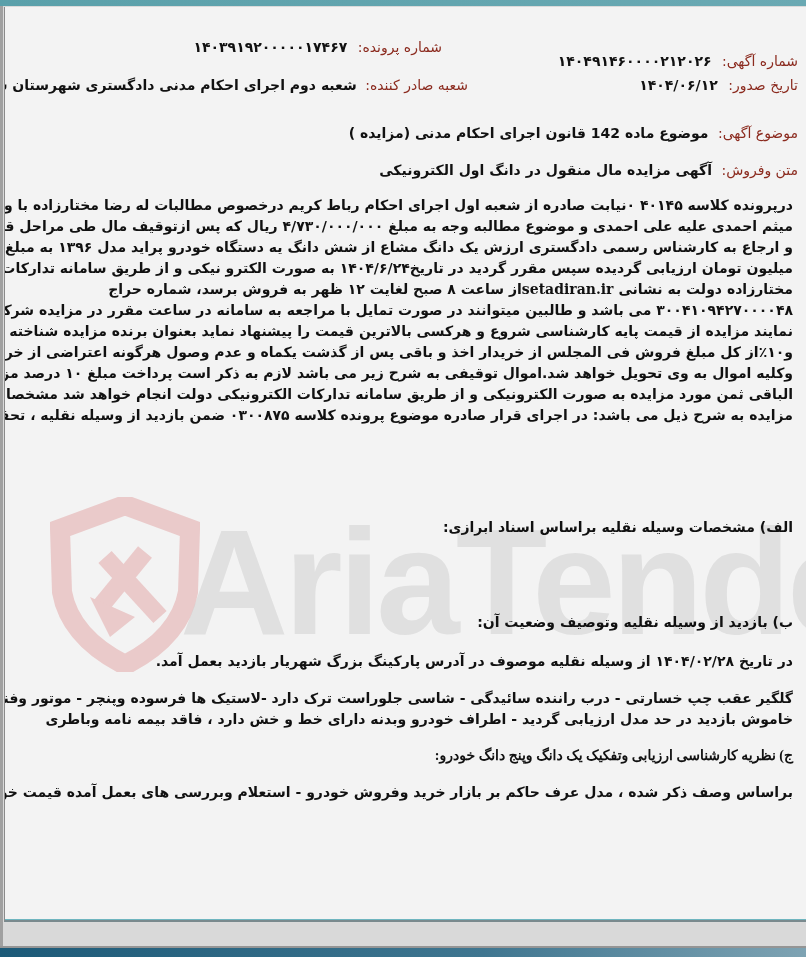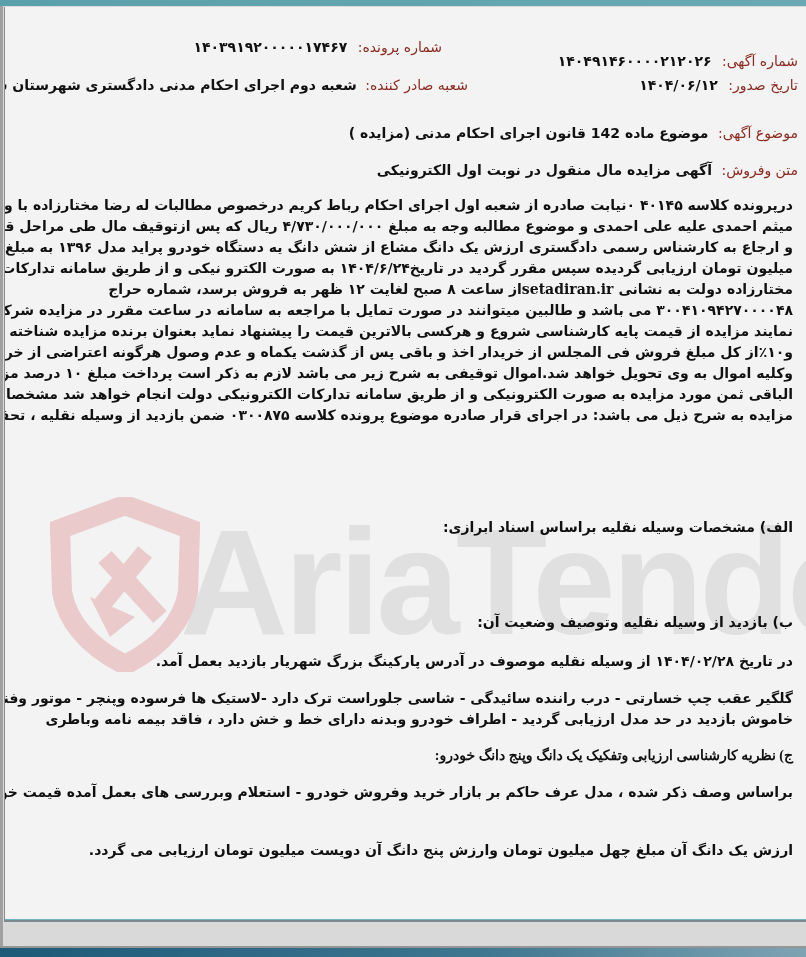--- a/index.html
+++ b/index.html
@@ -95,21 +95,21 @@
       <span class="value" style="margin-right:4px;">شعبه دوم اجرای احکام مدنی دادگستری شهرستان شهریار</span>
     </div>
 
     <div class="row" style="right:9px; top:118px;">
       <span class="label">موضوع آگهی:</span>
       <span class="value" style="margin-right:5px;">موضوع ماده 142 قانون اجرای احکام مدنی (مزایده )</span>
     </div>
 
     <div class="row" style="right:9px; top:155px;">
       <span class="label">متن وفروش:</span>
-      <span class="value" style="margin-right:5px;">آگهی مزایده مال منقول در نوبت اول الکترونیکی</span>
+      <span class="value" style="margin-right:5px;">آگهی مزایده مال منقول در دانگ اول الکترونیکی</span>
     </div>
 
     <div class="para" style="top:188px;">
       <span class="line">درپرونده کلاسه ۴۰۱۴۵ ۰نیابت صادره از  شعبه اول اجرای احکام رباط کریم  درخصوص مطالبات  له رضا مختارزاده با وکالت</span>
       <span class="line">میثم احمدی  علیه  علی احمدی   و  موضوع مطالبه وجه به مبلغ ۴/۷۳۰/۰۰۰/۰۰۰ ریال  که پس ازتوقیف مال طی مراحل قانونی</span>
       <span class="line">و ارجاع به کارشناس رسمی دادگستری ارزش  یک دانگ مشاع از شش دانگ یه دستگاه خودرو پراید مدل ۱۳۹۶ به مبلغ ۴۰</span>
       <span class="line">میلیون تومان  ارزیابی گردیده  سپس مقرر گردید در تاریخ۱۴۰۴/۶/۲۴ به صورت الکترو نیکی و از طریق سامانه تدارکات</span>
       <span class="line">
         <span>مختارزاده  دولت به نشانی</span>
         <span class="latin">setadiran.ir</span><span>از  ساعت ۸ صبح لغایت ۱۲ ظهر به فروش برسد،  شماره حراج</span>
@@ -136,21 +136,18 @@
       <span class="line">گلگیر عقب چپ خسارتی - درب راننده سائیدگی - شاسی جلوراست ترک دارد -لاستیک ها فرسوده وپنچر - موتور وفنی</span>
       <span class="line">خاموش بازدید در حد مدل ارزیابی گردید - اطراف خودرو وبدنه دارای خط و خش دارد ، فاقد بیمه نامه وباطری</span>
     </div>
 
     <div class="para" style="top:738px;font-family:Liberation Serif, serif;">
       <span class="line">ج) نظریه کارشناسی ارزیابی وتفکیک یک دانگ وپنج دانگ خودرو:</span>
     </div>
     <div class="para" style="top:775px;">
       <span class="line">براساس وصف ذکر شده ، مدل عرف حاکم بر بازار خرید وفروش خودرو - استعلام وبررسی های بعمل آمده قیمت خودروی مذکور</span>
     </div>
-    <div class="para" style="top:833px;">
-      <span class="line">ارزش یک دانگ آن مبلغ چهل میلیون تومان وارزش پنج دانگ آن دویست میلیون تومان ارزیابی می گردد.</span>
-    </div>
 
   </div>
 </div>
 
 <div class="footer-strip"></div>
 <div class="bottom-bar"></div>
 
 </body></html>

